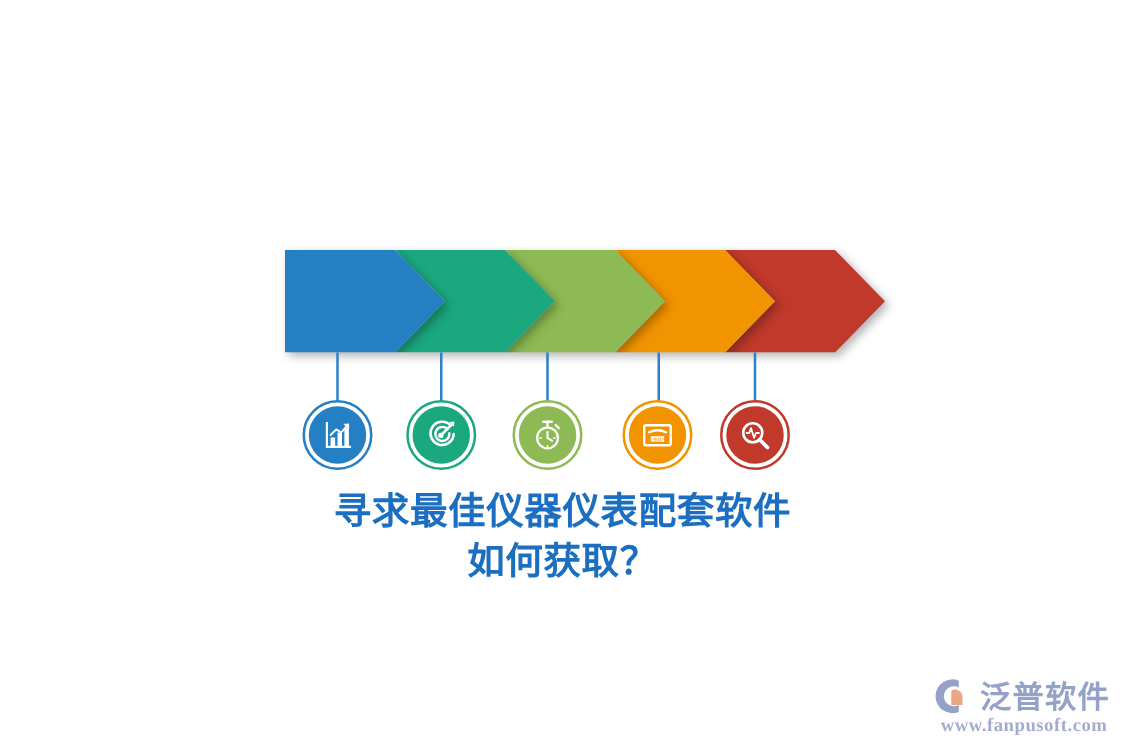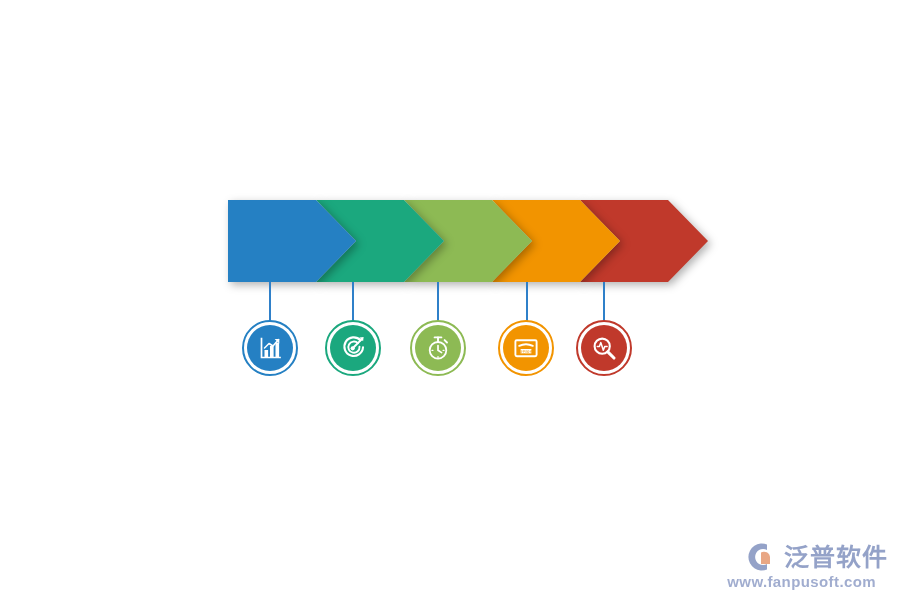--- a/index.html
+++ b/index.html
@@ -123,27 +123,27 @@
   .wm-mark { width: 34px; height: 30px; display: block; }
   .wm-name {
     font-family: "DejaVu Sans", "Liberation Sans", sans-serif;
     font-weight: bold;
     font-size: 25px;
     color: #8C9BC4;
     line-height: 1;
     letter-spacing: 1px;
   }
   .wm-url {
-    font-family: Liberation Sans, sans-serif;
+    font-family: Liberation Serif, serif;
     font-weight: bold;
     font-size: 15px;
     color: #9AA7CC;
     letter-spacing: 0.4px;
     margin-top: 1px;
-    margin-right: 12px;
+    margin-right: 2px;
   }
 </style>
 </head>
 <body style="background: rgb(255, 255, 255);">
 
 <div id="canvas">
 
   <div class="chevron-band">
 
     <div class="chevron chev-0">
@@ -254,20 +254,24 @@
     <div class="icon-ring" style="color: rgb(192, 57, 43);"></div>
     <div class="icon-disc" style="color: rgb(192, 57, 43);">
       <svg viewBox="0 0 28 28">
         <circle cx="12.2" cy="12.2" r="7.6" fill="none" stroke="#ffffff" stroke-width="2.1"></circle>
         <path d="M17.8,17.8 L24,24" stroke="#ffffff" stroke-width="3.1" stroke-linecap="round"></path>
         <path d="M7.3,12.4 H9.4 L10.8,8.6 L13.3,16.2 L14.8,12.4 H17.1" fill="none" stroke="#ffffff" stroke-width="1.5" stroke-linecap="round" stroke-linejoin="round"></path>
       </svg>
     </div>
   </div>
 
+  <div class="headline" style="color: rgb(28, 111, 192);">
+    <span class="line">寻求最佳仪器仪表配套软件</span>
+    <span class="line">如何获取？</span>
+  </div>
 
   <div class="watermark">
     <div class="wm-row">
       <svg class="wm-mark" viewBox="0 0 34 30">
         <path d="M22,2.5 A13.5,13.5 0 1 0 22,27.5 L22,22 A8,8 0 1 1 22,8 Z" fill="#8C9BC4"></path>
         <path d="M16,10.5 A6,6 0 0 1 25,15 L25,22 L16,22 Z" fill="#E8A07A"></path>
       </svg>
       <span class="wm-name" style="color: rgb(140, 155, 196);">泛普软件</span>
     </div>
     <div class="wm-url">www.fanpusoft.com</div>

